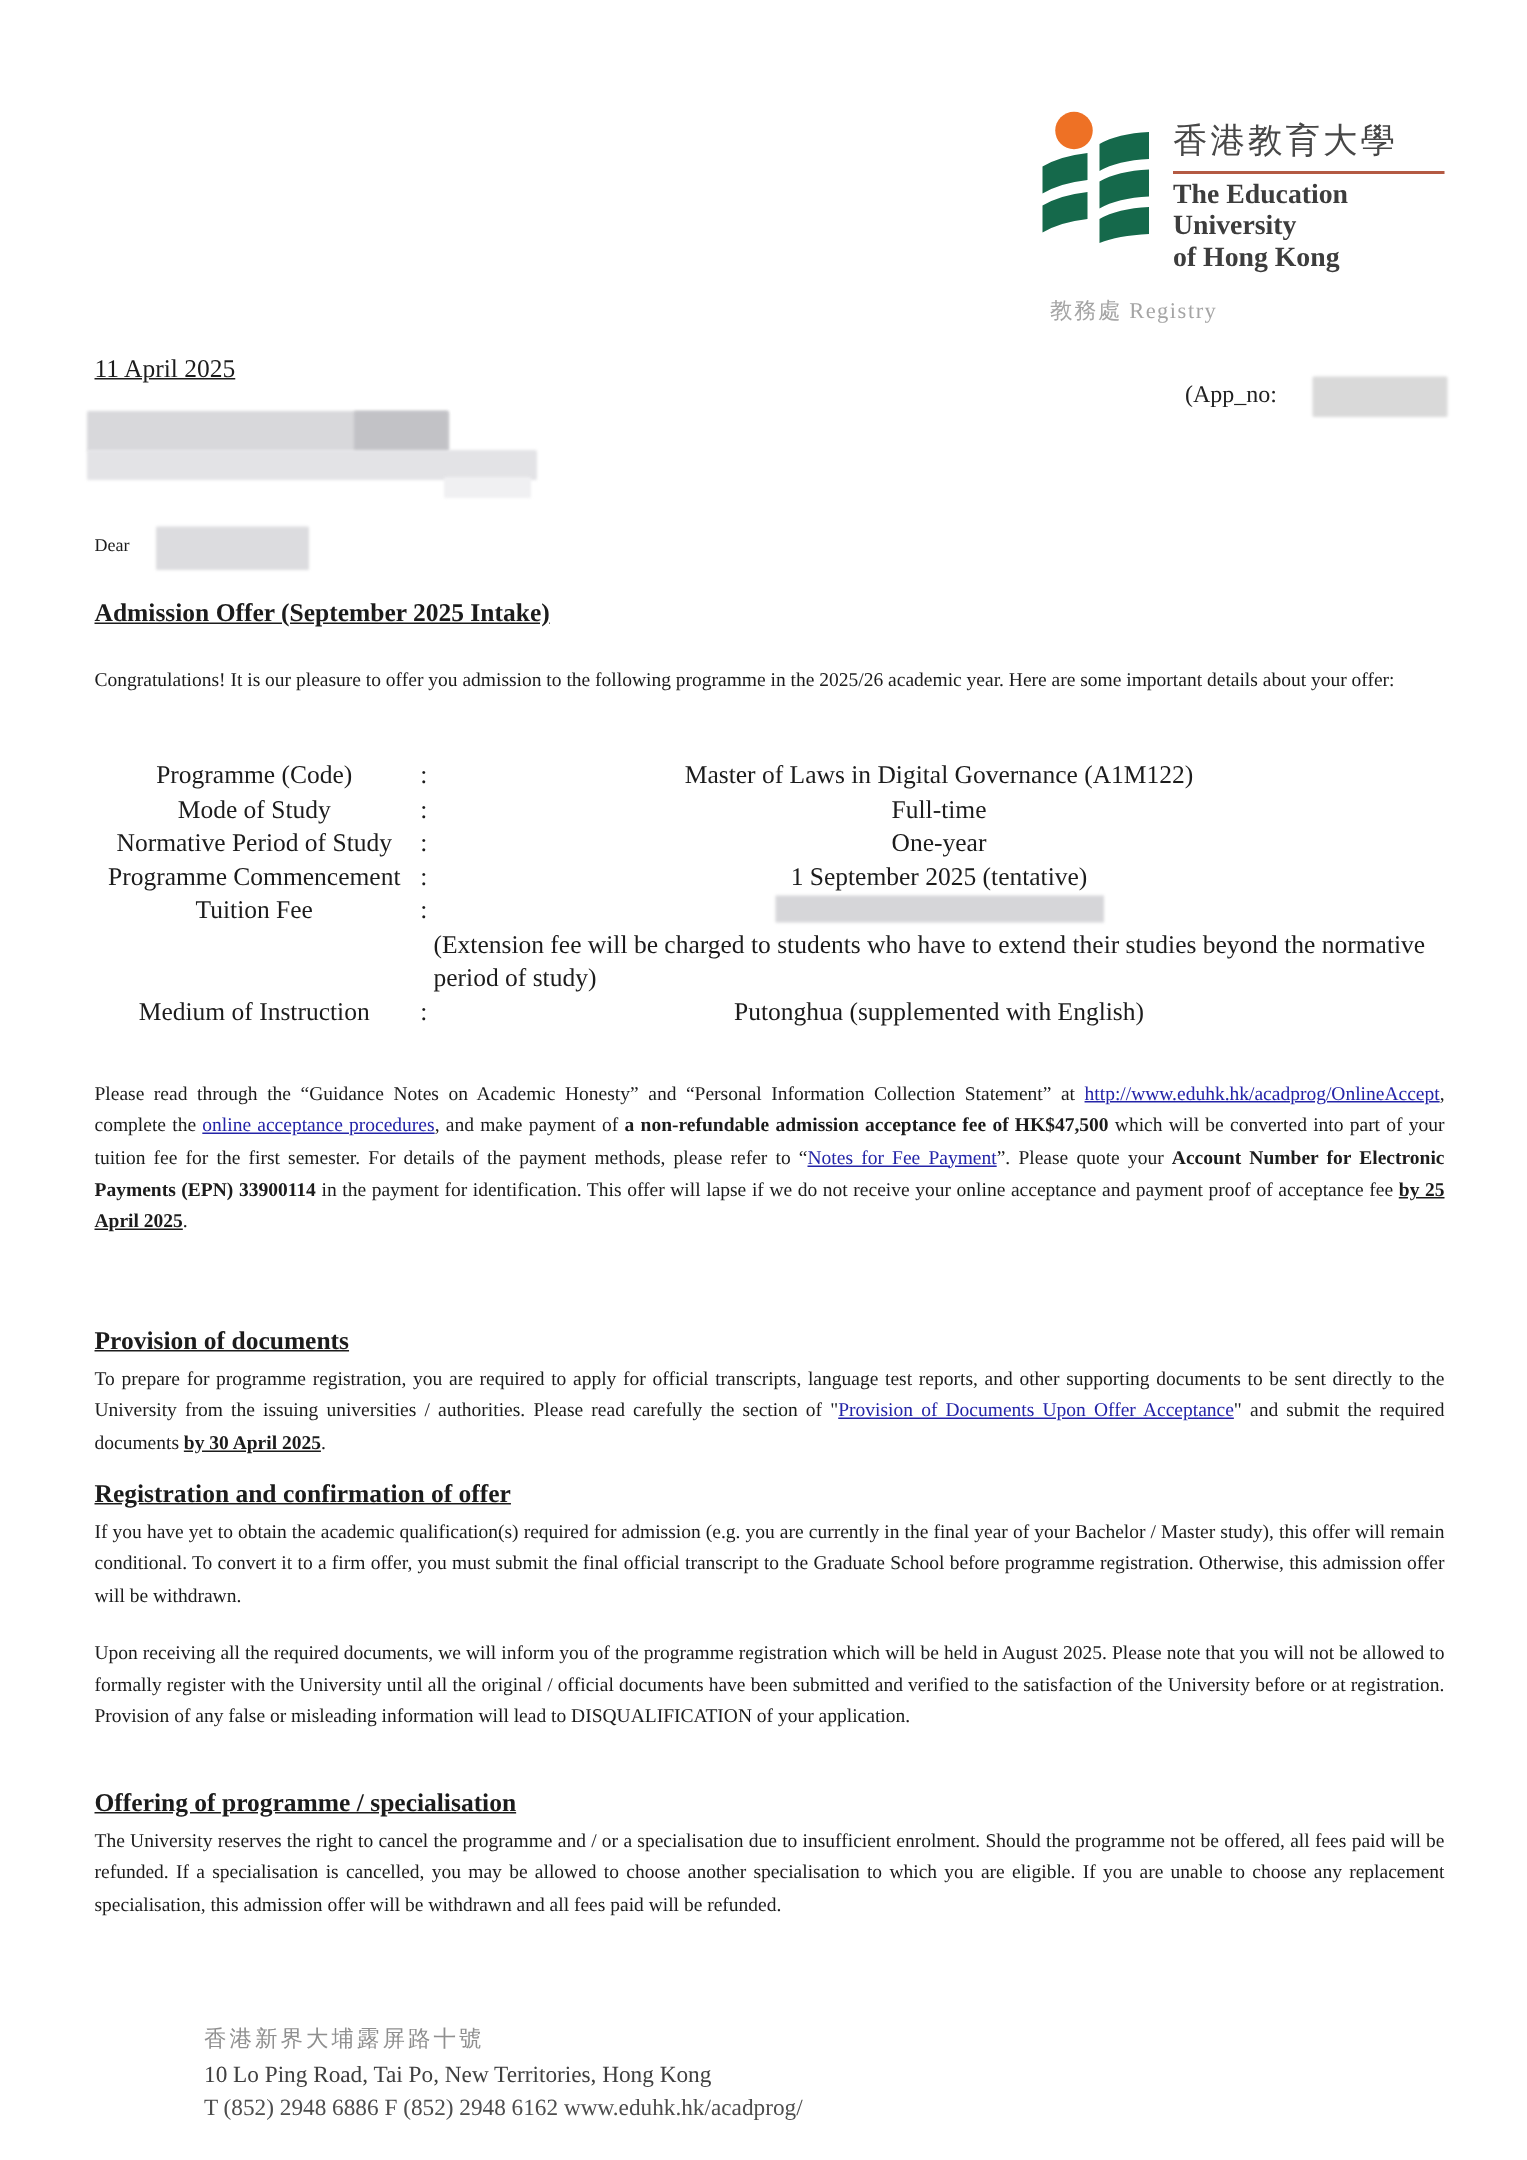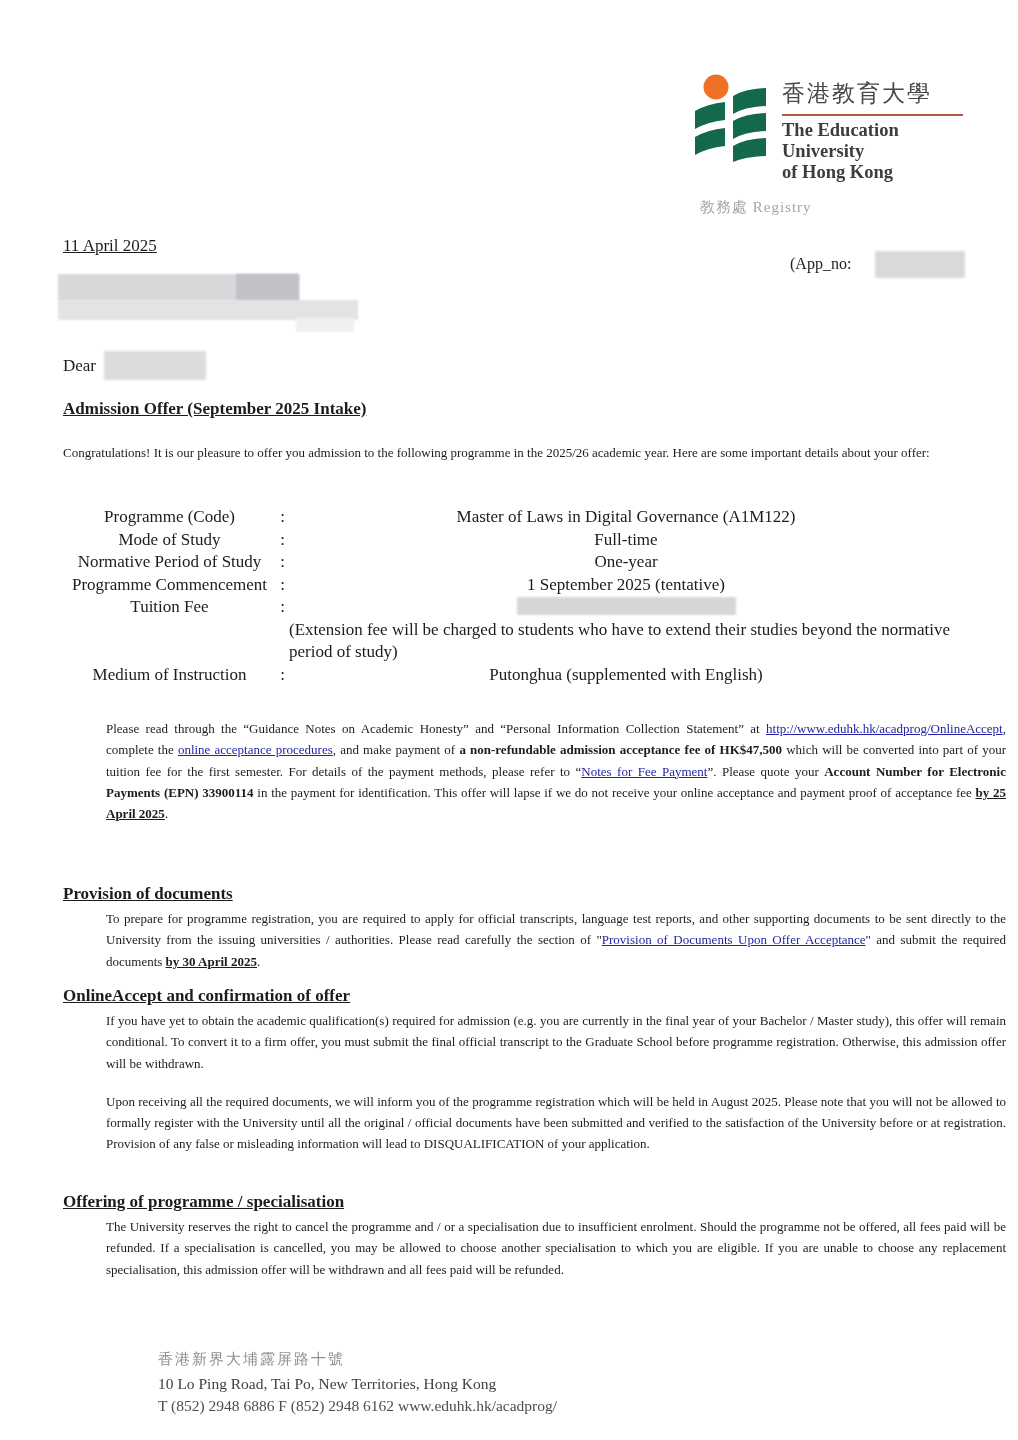--- a/index.html
+++ b/index.html
@@ -22,21 +22,21 @@
 
   
   .date-line { left:63px; top:236px; font-size:17px;text-decoration:underline; }
   .appno-label { left:790px; top:255px; font-size:16px; color:#222; }
   .redact { background:#d9d9d9; filter:blur(1.1px); border-radius:1px; }
   .appno-redact { left:875px; top:251px; width:90px; height:27px; }
   .addr-redact-1 { left:58px; top:274px; width:241px; height:27px; background:#d8d8db; }
   .addr-redact-1b { left:236px; top:274px; width:63px; height:27px; background:#c2c2c6; }
   .addr-redact-2 { left:58px; top:300px; width:300px; height:20px; background:#e3e3e6; }
   .addr-redact-3 { left:296px; top:318px; width:58px; height:14px; background:#f0f0f2; }
-  .greeting { left:63px; top:356px; font-size:17px;font-family:Liberation Serif, serif; }
+  .greeting { left:63px; top:356px; font-size:12px;font-family:Liberation Serif, serif; }
   .dear-redact { left:104px; top:351px; width:102px; height:29px; background:#dcdcdf; }
 
   
   .subject { left:63px; top:399px; font-size:17px; font-weight:bold; text-decoration:underline; }
   .para { width:900px; font-size:13px; line-height:21.3px; text-align:justify; }
   .intro { left:63px; top:442px; }
 
   
   .details { left:63px; top:506px; width:900px; font-size:17px; line-height:22.5px; }
   .drow { display:flex;text-align:center; }
@@ -46,28 +46,28 @@
   .tuition-redact { display:inline-block; width:219px; height:18px; background:#d6d6d9; filter:blur(1.1px); vertical-align:-3px; }
   .dnote { padding-left:226px;font-family:Liberation Serif, serif; }
 
   
   .section { width:900px; }
   .sec-acceptance { left:63px; top:718px; }
   .sec-provision { left:63px; top:884px; }
   .sec-registration { left:63px; top:986px; }
   .sec-offering { left:63px; top:1192px; }
   .sec-heading { font-size:17px; font-weight:bold; text-decoration:underline; margin-bottom:4px; }
-  .section .para { position:static;margin-left:43px; }
+  .section .para { position:static; }
   .section .para + .para { margin-top:17px; }
   .seg-b { font-weight:bold; }
   .seg-bu { font-weight:bold; text-decoration:underline; }
   .lnk { color:#2424a8; text-decoration:underline; cursor:pointer; }
 
   
-  .footer { left:158px; top:1350px; width:600px; }
+  .footer { left:136px; top:1350px; width:600px; }
   .footer-cjk { font-size:15px; color:#8f8f8f; letter-spacing:2px; margin-bottom:6px; }
   .footer-addr { font-size:15.5px; color:#404040; margin-bottom:4px; }
   .footer-tel { font-size:15.5px; color:#4d4d4d; }
 </style>
 </head>
 <body>
 
 <div class="abs logo-mark">
   <svg width="76" height="88" viewBox="0 0 76 88" xmlns="http://www.w3.org/2000/svg">
     <circle cx="23" cy="13" r="12.5" fill="#ee7125"></circle>
@@ -139,21 +139,21 @@
 <div class="abs section sec-acceptance">
   <div class="para"><span class="seg-text">Please read through the “Guidance Notes on Academic Honesty” and “Personal Information Collection Statement” at </span><a class="lnk">http://www.eduhk.hk/acadprog/OnlineAccept</a><span class="seg-text">, complete the </span><a class="lnk">online acceptance procedures</a><span class="seg-text">, and make payment of </span><span class="seg-b">a non-refundable admission acceptance fee of HK$47,500</span><span class="seg-text"> which will be converted into part of your tuition fee for the first semester.  For details of the payment methods, please refer to “</span><a class="lnk">Notes for Fee Payment</a><span class="seg-text">”.  Please quote your </span><span class="seg-b">Account Number for Electronic Payments (EPN) 33900114</span><span class="seg-text"> in the payment for identification.  This offer will lapse if we do not receive your online acceptance and payment proof of acceptance fee </span><span class="seg-bu">by 25 April 2025</span><span class="seg-text">.</span></div>
 </div>
 
 <div class="abs section sec-provision">
   <div class="sec-heading">Provision of documents</div>
   <div class="para"><span class="seg-text">To prepare for programme registration, you are required to apply for official transcripts, language test reports, and other supporting documents to be sent directly to the University from the issuing universities / authorities.  Please read carefully the section of "</span><a class="lnk">Provision of Documents Upon Offer Acceptance</a><span class="seg-text">" and submit the required documents </span><span class="seg-bu">by 30 April 2025</span><span class="seg-text">.</span></div>
 </div>
 
 <div class="abs section sec-registration">
-  <div class="sec-heading">OnlineAccept and confirmation of offer</div>
+  <div class="sec-heading">Registration and confirmation of offer</div>
   <div class="para"><span class="seg-text">If you have yet to obtain the academic qualification(s) required for admission (e.g. you are currently in the final year of your Bachelor / Master study), this offer will remain conditional.  To convert it to a firm offer, you must submit the final official transcript to the Graduate School before programme registration.  Otherwise, this admission offer will be withdrawn.</span></div>
   <div class="para"><span class="seg-text">Upon receiving all the required documents, we will inform you of the programme registration which will be held in August 2025.  Please note that you will not be allowed to formally register with the University until all the original / official documents have been submitted and verified to the satisfaction of the University before or at registration.  Provision of any false or misleading information will lead to DISQUALIFICATION of your application.</span></div>
 </div>
 
 <div class="abs section sec-offering">
   <div class="sec-heading">Offering of programme / specialisation</div>
   <div class="para"><span class="seg-text">The University reserves the right to cancel the programme and / or a specialisation due to insufficient enrolment.  Should the programme not be offered, all fees paid will be refunded.  If a specialisation is cancelled, you may be allowed to choose another specialisation to which you are eligible.  If you are unable to choose any replacement specialisation, this admission offer will be withdrawn and all fees paid will be refunded.</span></div>
 </div>
 
 <div class="abs footer">

